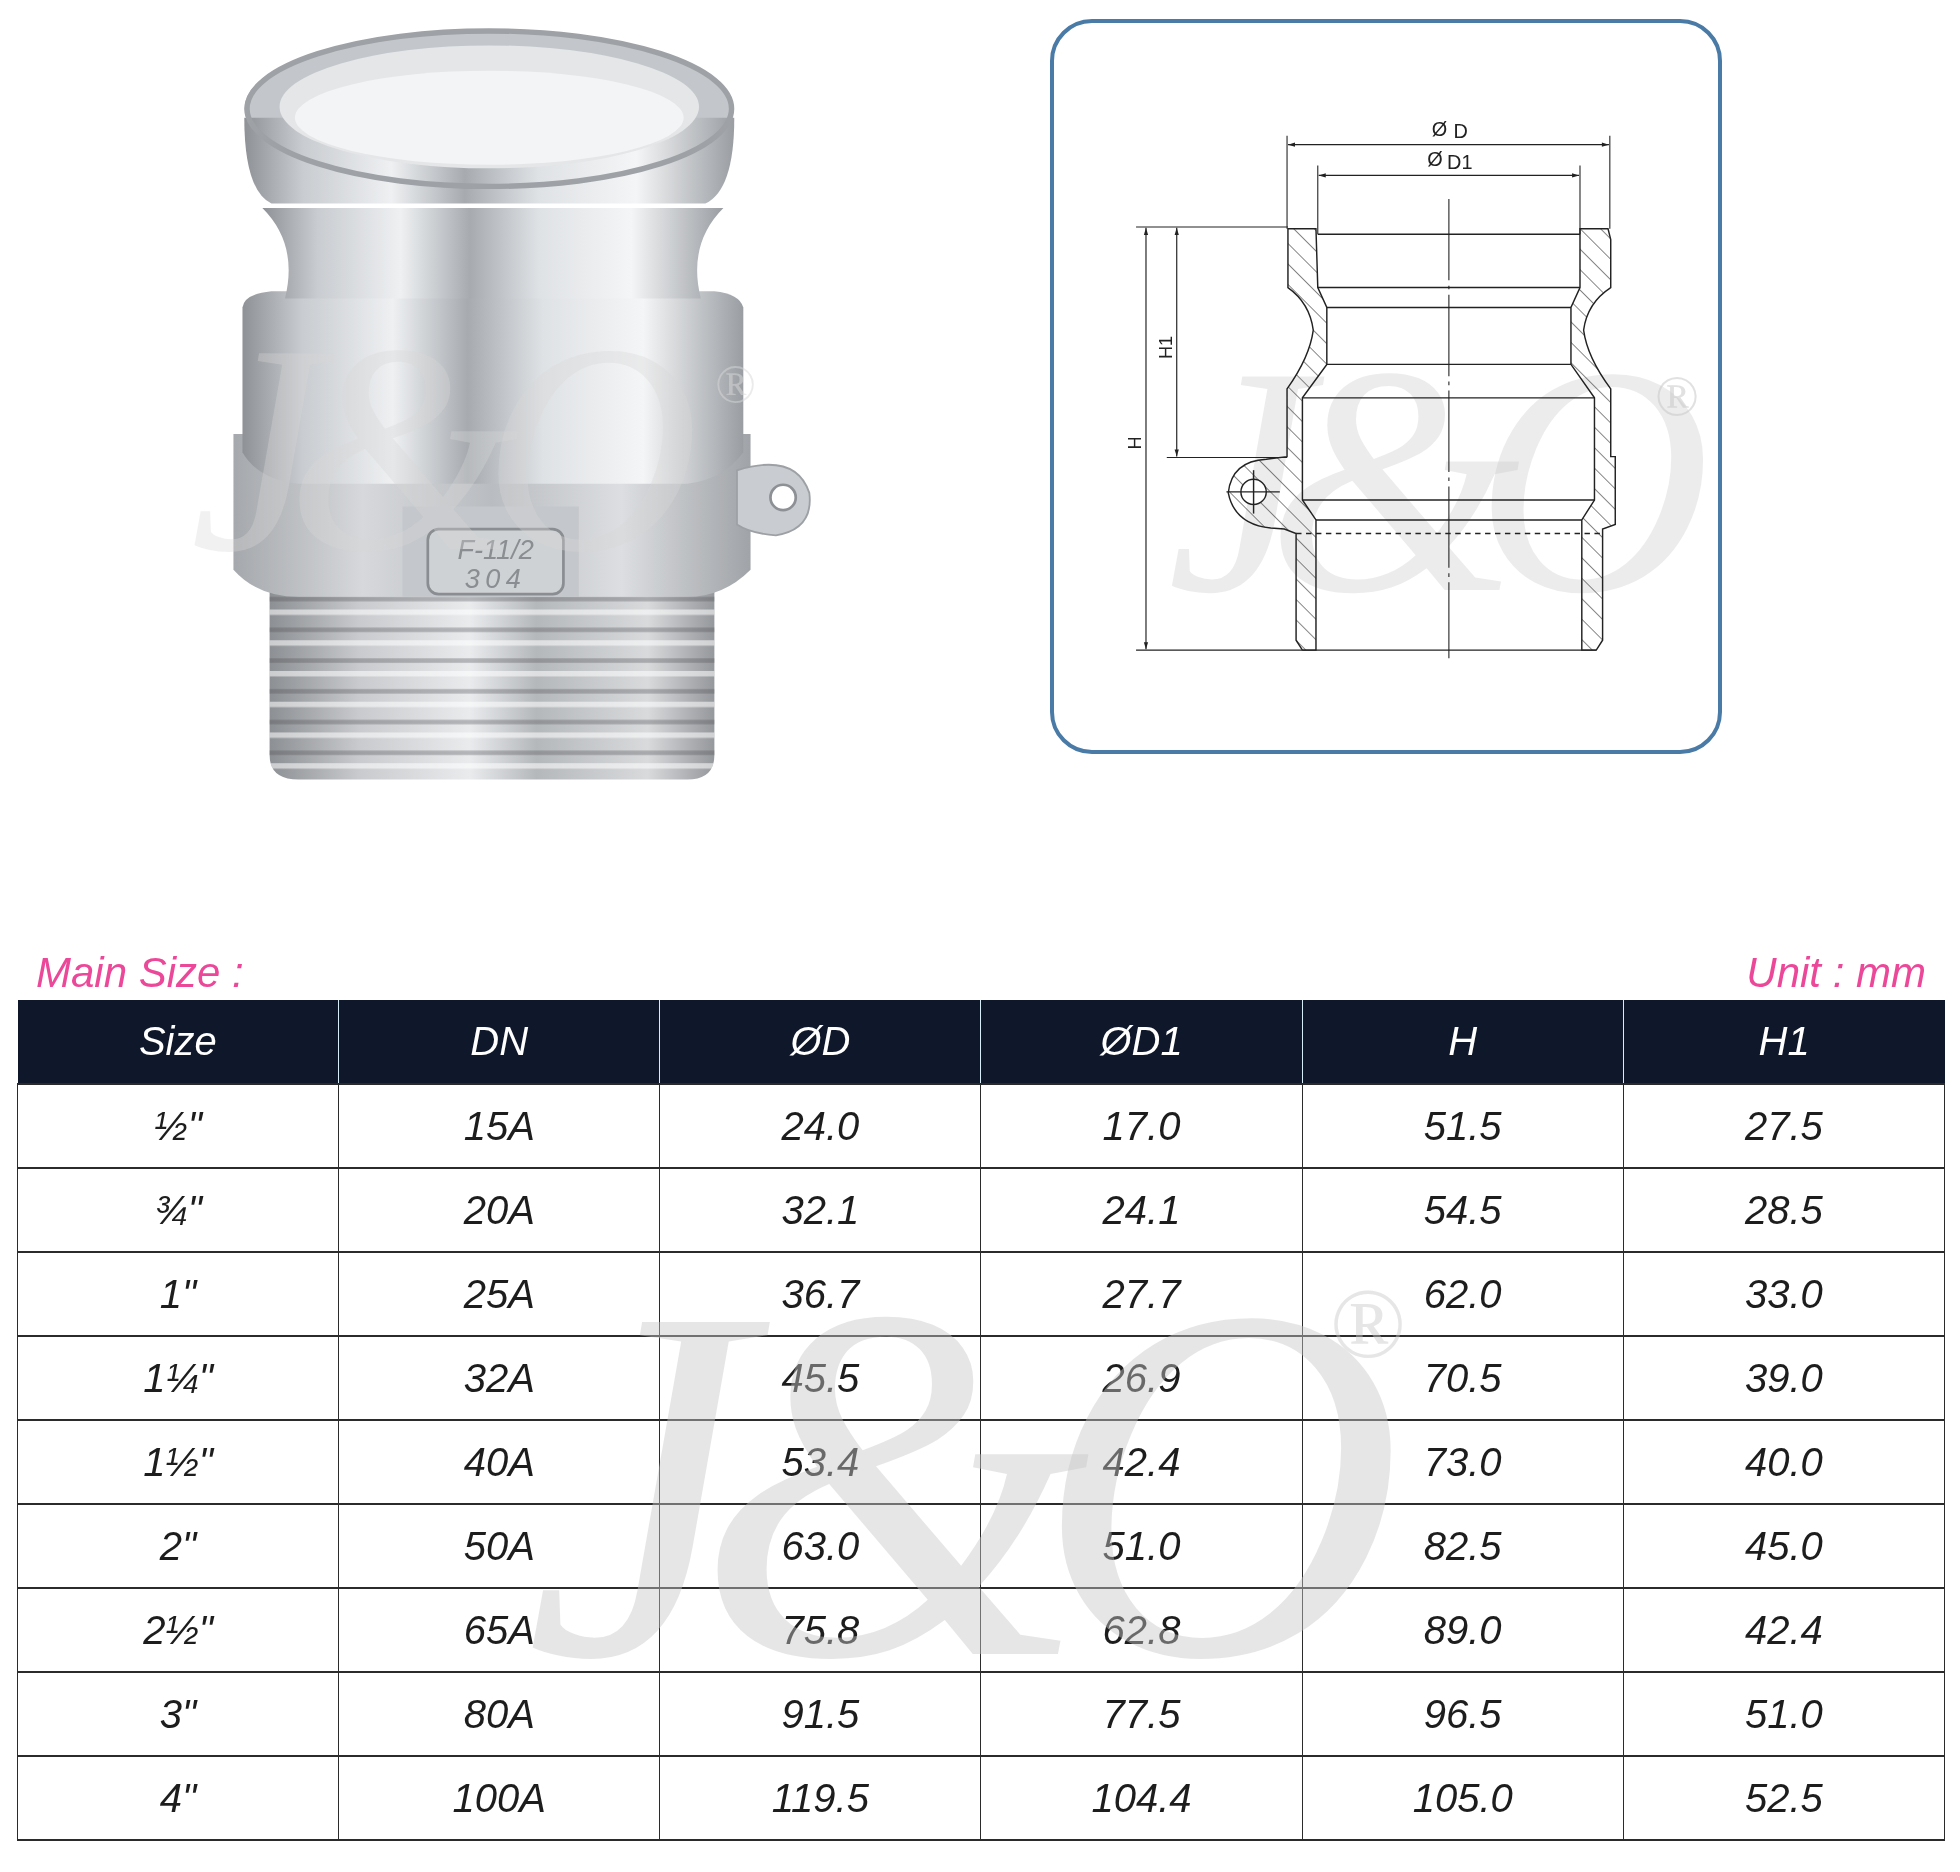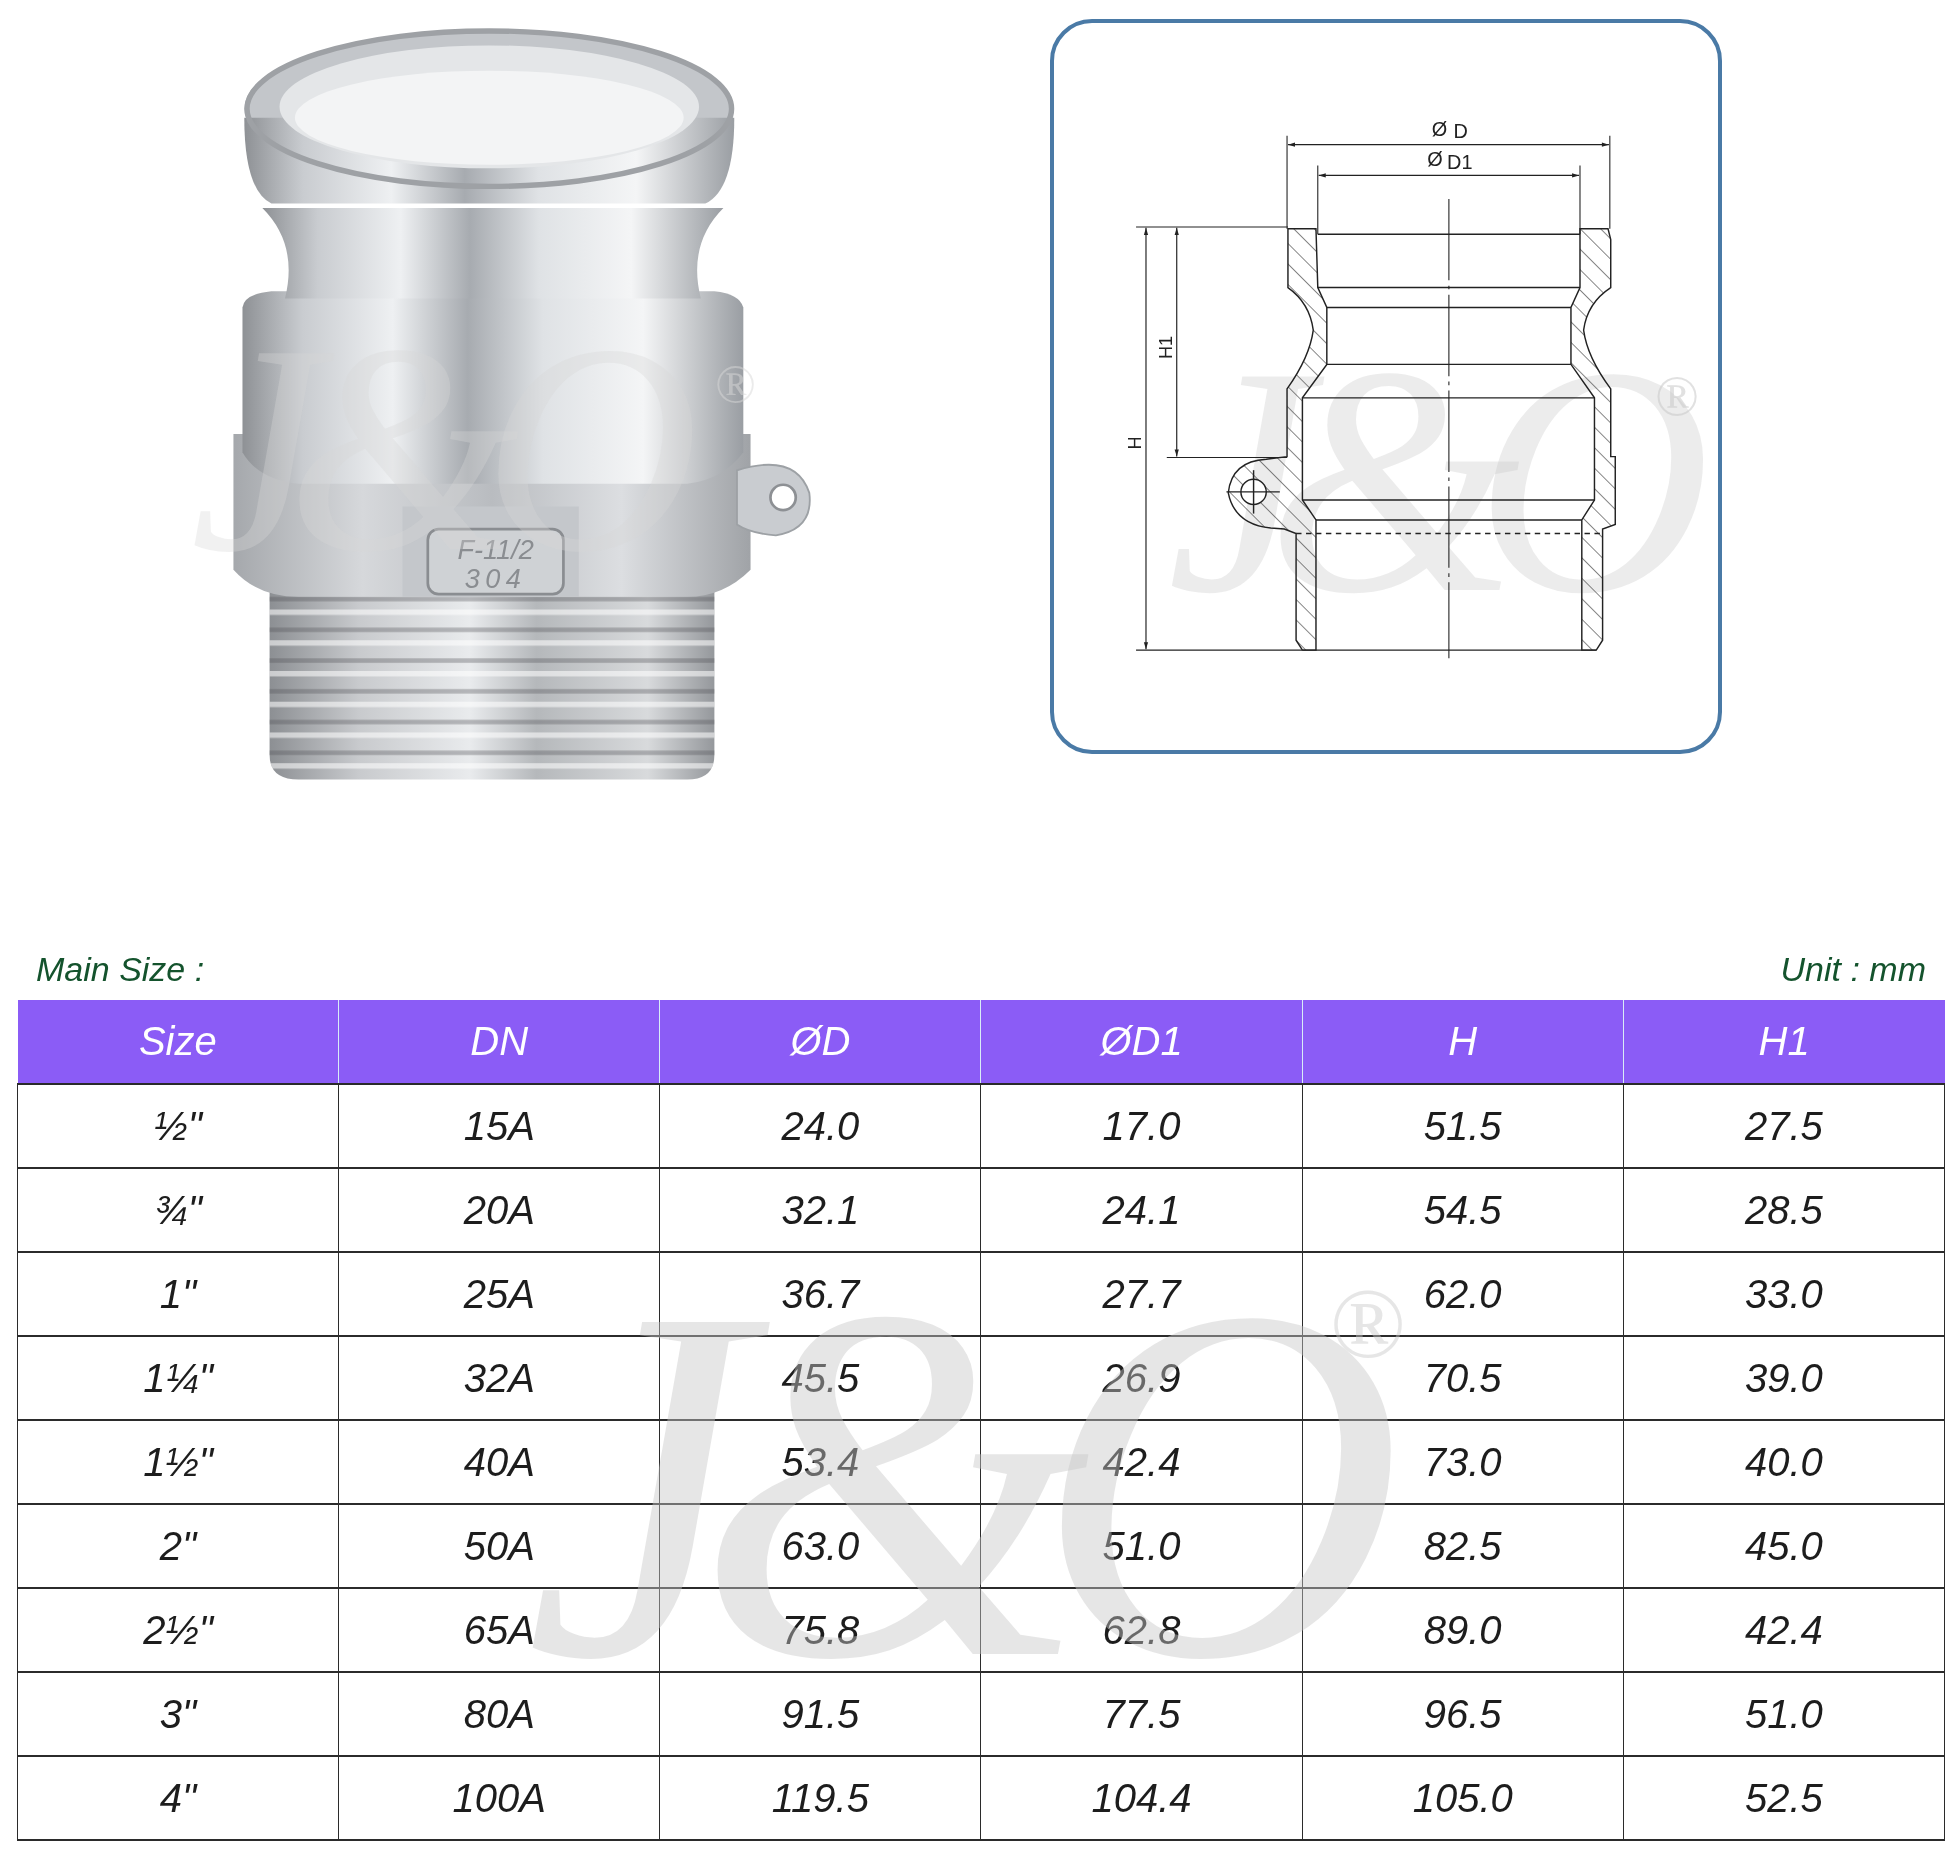--- a/index.html
+++ b/index.html
@@ -15,31 +15,31 @@
 
   
   #diagram-box {
     left: 1050px; top: 19px; width: 664px; height: 727px;
     border: 4.5px solid #4a7aa6; border-radius: 42px; background: #fff;
     box-sizing: content-box;
   }
   #diagram-svg { position: absolute; left: 1050px; top: 19px; width: 673px; height: 736px; }
 
   
-  .caption { font-size: 34px; line-height: 1; color: #14532d; }
+  .caption { font-size: 42px; line-height: 1; color: #ec4899; }
   #main-size { left: 36px; top: 952px; }
   #unit { right: 34px; top: 952px; }
 
   
   #spec-table {
     left: 17px; top: 1000px; width: 1928px;
     border-collapse: collapse; table-layout: fixed;
   }
   #spec-table th {
-    background: #8b5cf6; color: #ffffff; font-weight: normal;
+    background: #0f172a; color: #ffffff; font-weight: normal;
     font-size: 40px; height: 83px; padding: 0; text-align: center;
     border-left: 1.8px solid #d8ecf7; border-right: 1.8px solid #d8ecf7;
     border-bottom: 2.7px solid #2a2a2a;
   }
   #spec-table th:first-child { border-left: none; }
   #spec-table th:last-child { border-right: none; }
   #spec-table td {
     height: 82px; padding: 0; text-align: center;
     font-size: 40px; color: #1d1d1d;
     border: 1.8px solid #2b2b2b;

